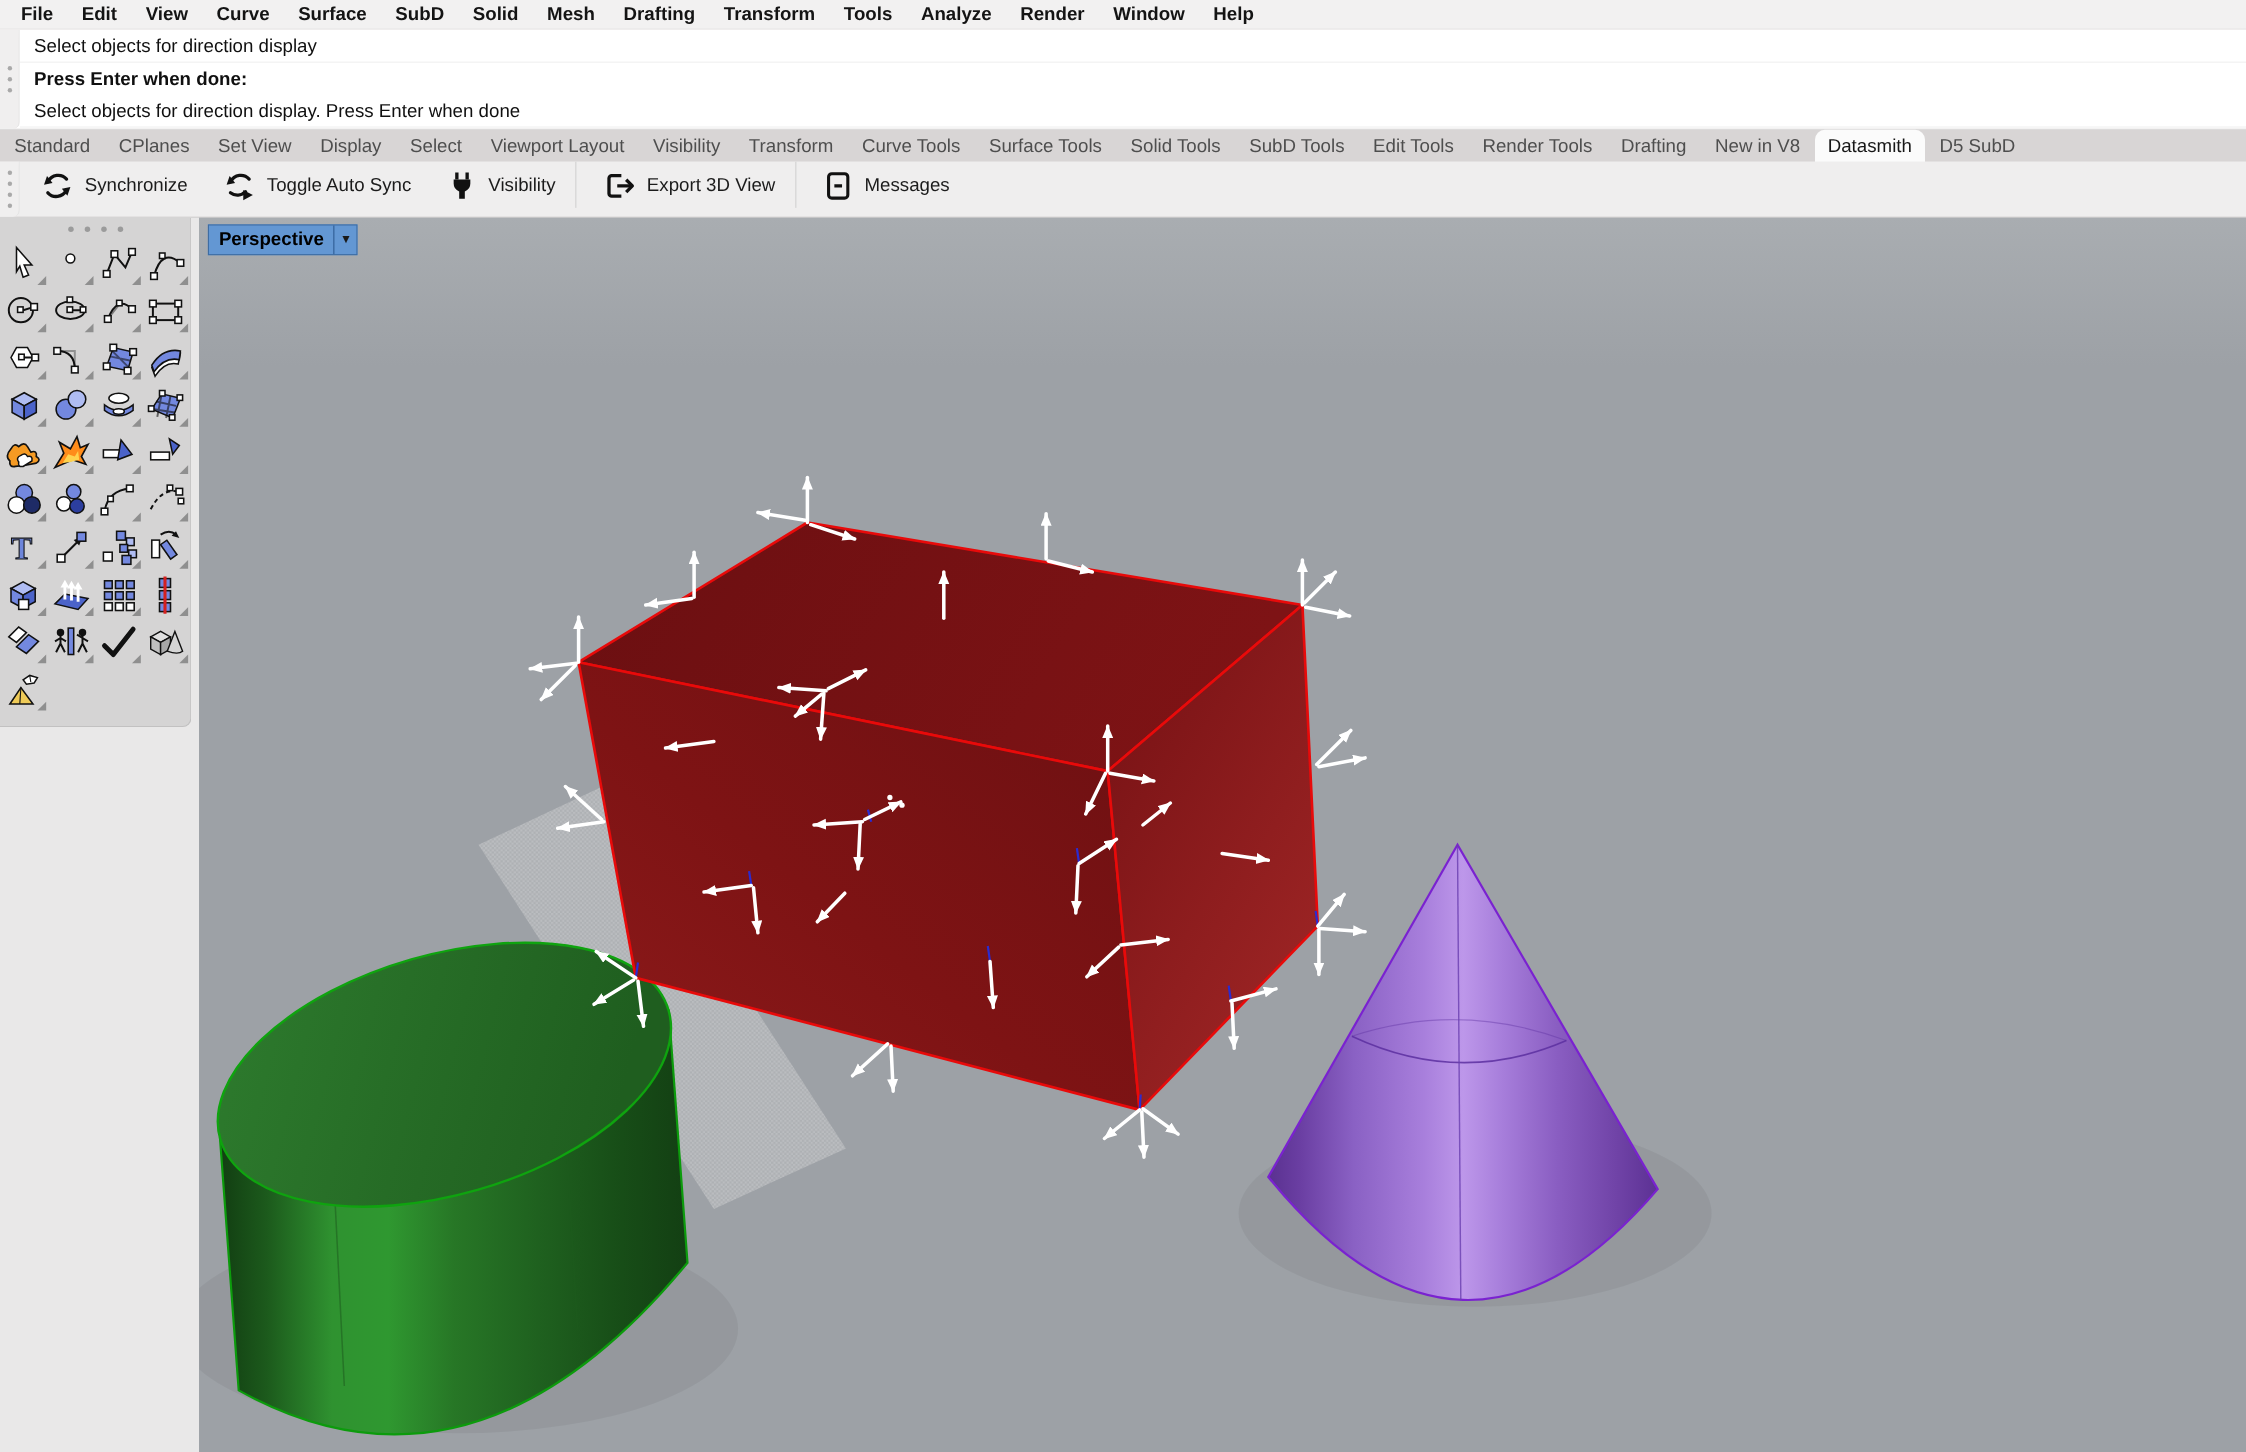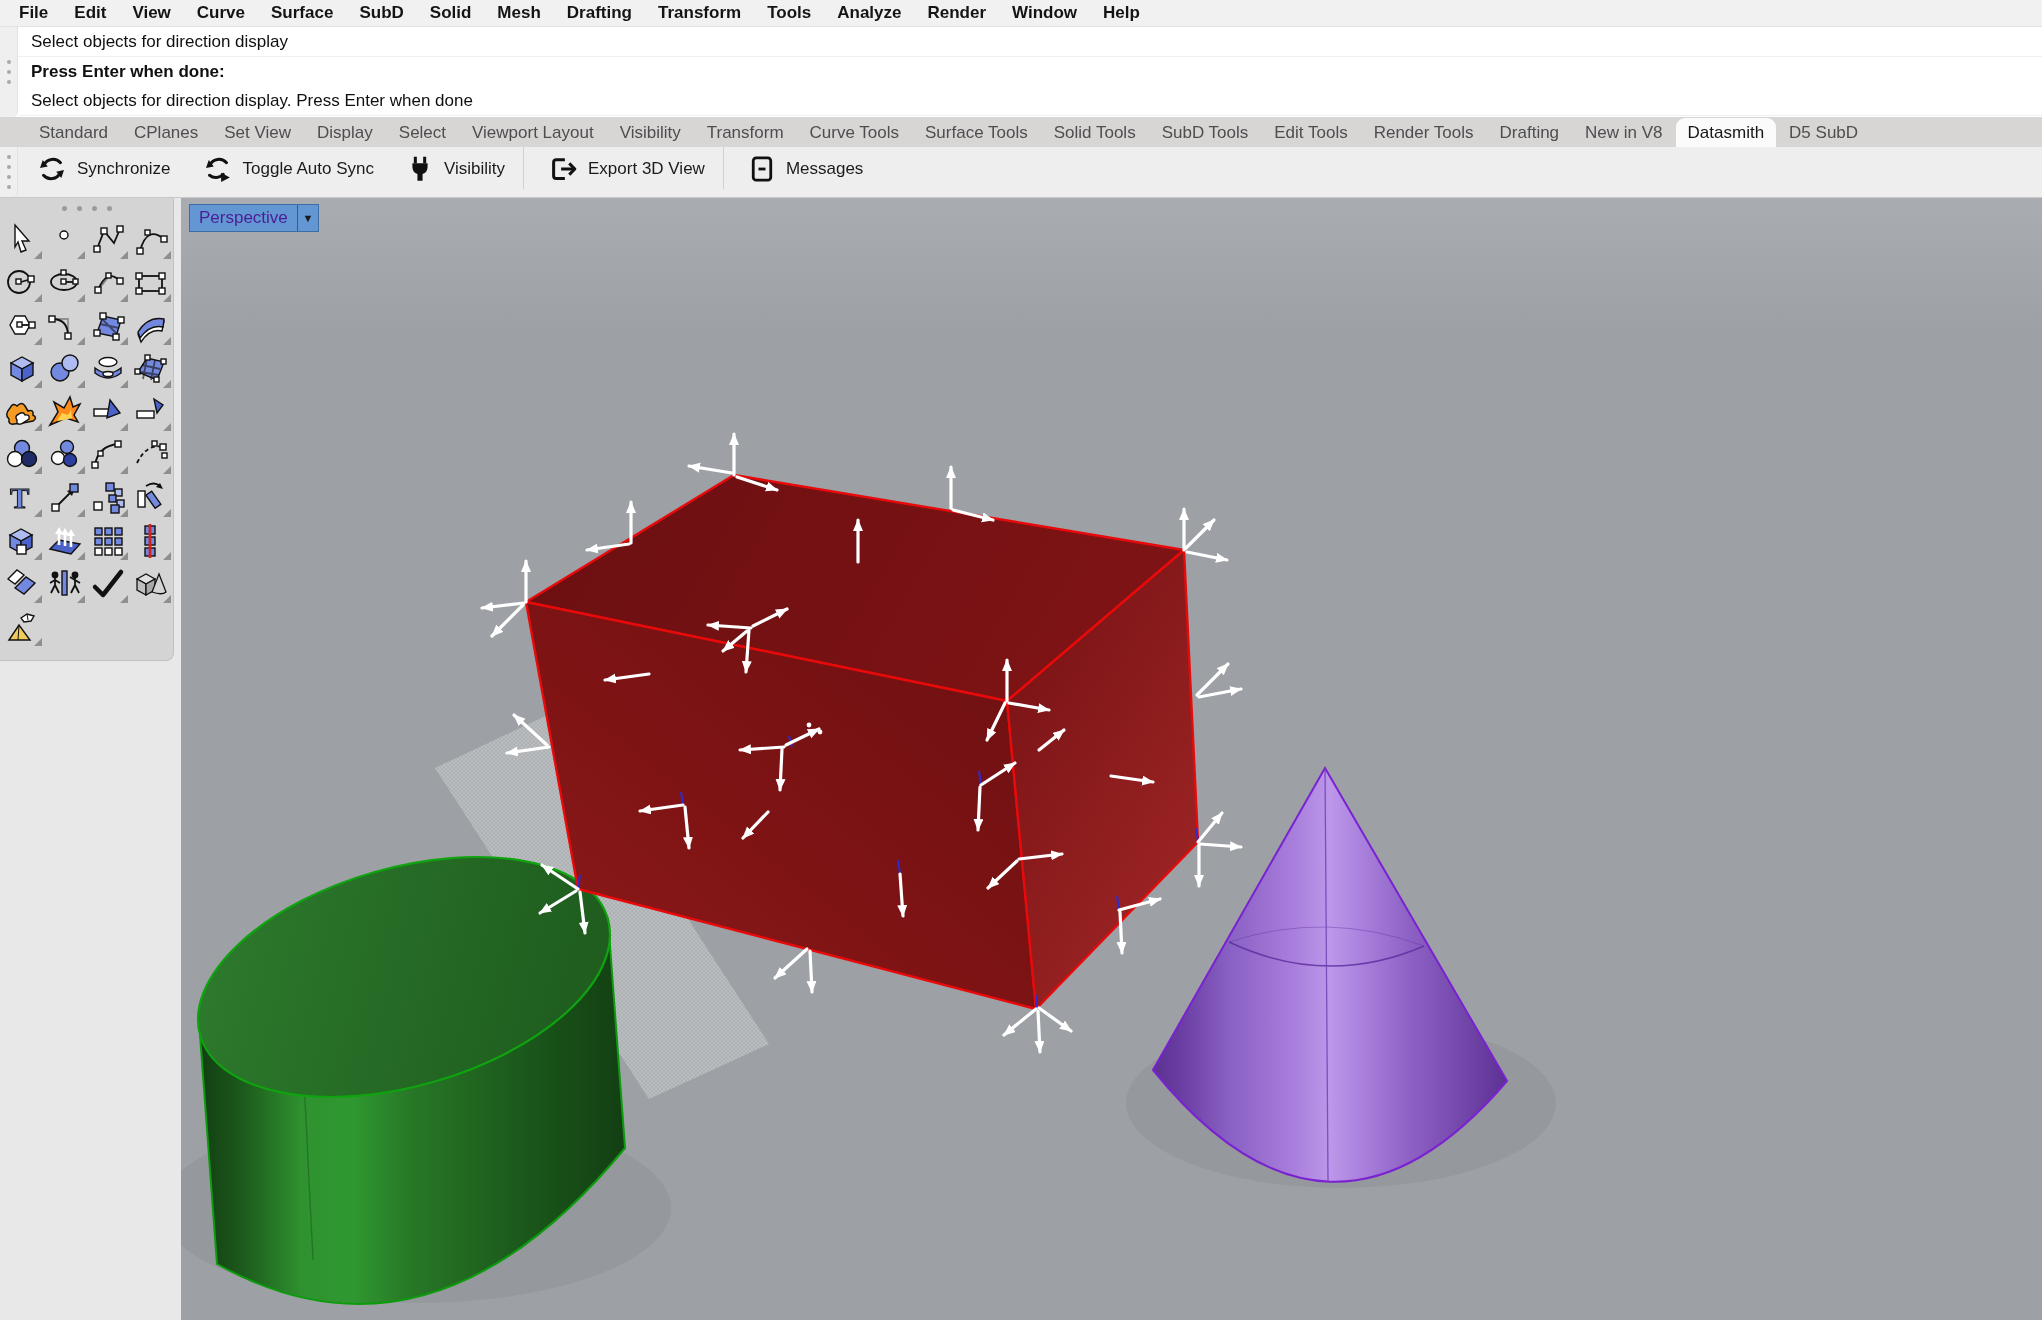--- a/index.html
+++ b/index.html
@@ -11,21 +11,21 @@
   .menu-item{padding:0 13px;line-height:26px;cursor:default;font-weight:bold;}
   
   .cmdarea{height:90px;display:flex;background:#fff;border-bottom:1px solid #D6D5D5;}
   .drag-handle-v{width:17px;background:#F0EFEF;border-right:1px solid #E3E2E2;display:flex;
                  flex-direction:column;align-items:center;justify-content:center;gap:6px;border-radius:0 0 6px 0;}
   .dot{width:4px;height:4px;border-radius:50%;background:#A9A9A9;}
   .cmdlines{flex:1;font-size:17px;color:#101010;}
   .cmdline{height:29px;line-height:29px;padding-left:13px;border-bottom:1px solid #F0F0F0;}
   .cmdline.bold{font-weight:bold;border-bottom:none;}
   
-  .tabstrip{height:29px;background:#D8D5D5;display:flex;align-items:stretch;padding-left:26px;
+  .tabstrip{height:29px;background:#D8D5D5;display:flex;align-items:stretch;
             font-size:17px;color:#4E4E4E;}
   .tab{line-height:29px;padding:0 13px;white-space:nowrap;cursor:default;}
   .tab.active{background:#FBFBFB;color:#161616;border-radius:9px 9px 0 0;padding:0 12px;}
   
   .dstoolbar{height:50px;background:#EFEEEE;display:flex;border-bottom:1px solid #C9C8C8;}
   .dstoolbar .drag-handle-v{align-self:stretch;background:#F0EFEF;}
   .tb-btn{display:flex;align-items:center;gap:10px;padding:0 13px;font-size:17px;color:#1B1B1B;
           height:44px;margin-left:6px;cursor:default;border-radius:4px;}
   .tb-btn svg{display:block;}
   .tb-sep{width:1px;height:42px;background:#D2D1D1;margin:0 5px;}
@@ -44,21 +44,21 @@
   .k{stroke:#111;stroke-width:1.8;fill:none;}
   .w{fill:#fff;stroke:#111;stroke-width:1.4;}
   .b{fill:#7388DF;stroke:#111;stroke-width:1.4;}
   .d{fill:#4B63C9;stroke:#111;stroke-width:1.4;}
   .lb{fill:#AFBCF2;stroke:#111;stroke-width:1.4;}
   
   .viewport{flex:1;position:relative;background:#9DA1A6;overflow:hidden;}
   .scene{position:absolute;left:0;top:0;}
   .vplabel{position:absolute;left:8px;top:6px;display:flex;align-items:stretch;background:#6397D3;
            border:1px solid #3E6DA3;height:26px;z-index:5;}
-  .vplabel .lbl{padding:0 9px;font-size:17px;font-weight:normal;color:#4c1d95;line-height:26px;}
+  .vplabel .lbl{padding:0 9px;font-size:17px;font-weight:bold;color:#000000;line-height:26px;}
   .vplabel .div{width:1px;background:#2F5C93;}
   .vplabel .arr{width:20px;display:flex;align-items:center;justify-content:center;color:#1A1A1A;font-size:11px;}
 </style>
 </head>
 <body>
 
 <div class="menubar">
   <span class="menu-item">File</span>
   <span class="menu-item">Edit</span>
   <span class="menu-item">View</span>

